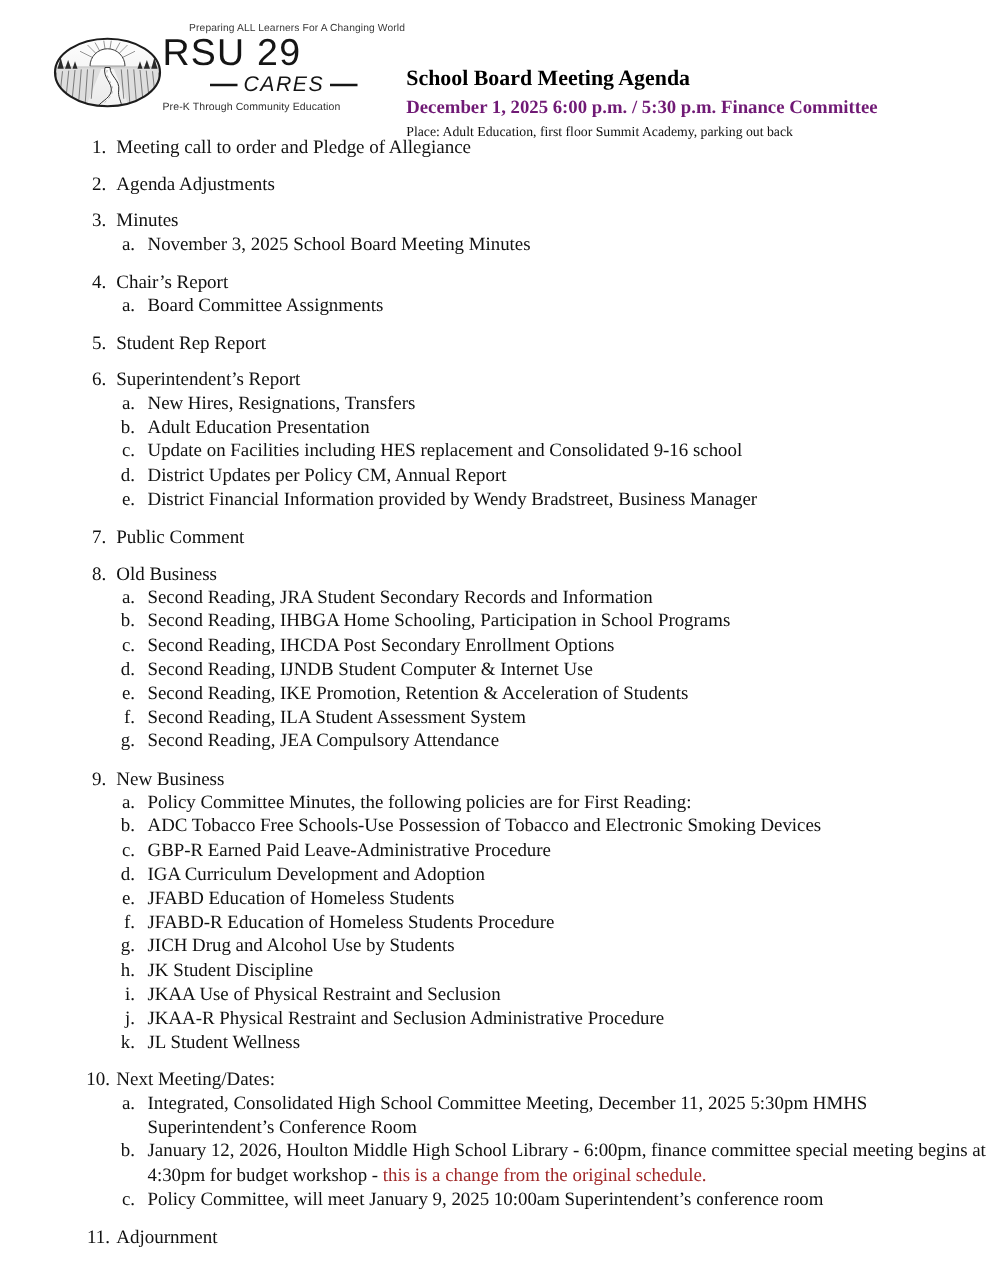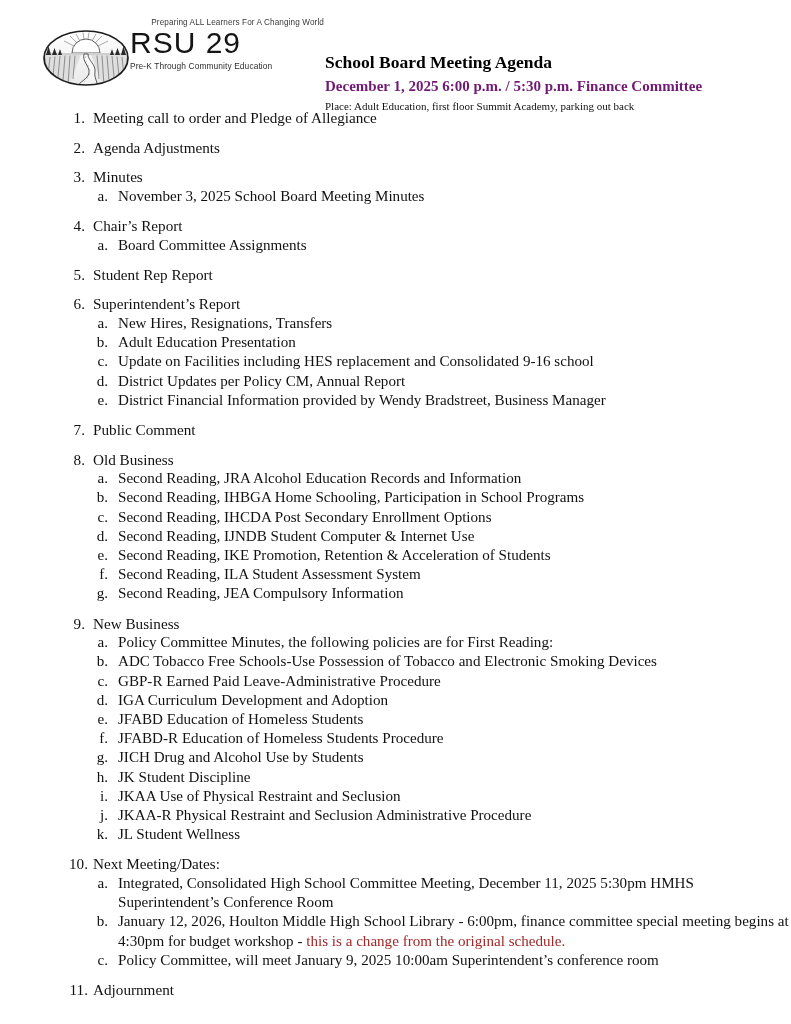--- a/index.html
+++ b/index.html
@@ -255,20 +255,25 @@
 
             <path d="M84,50 C80,66 96,74 94,88 C92,100 74,106 70,116 L112,116 C110,104 104,96 106,86 C108,70 92,64 92,50 Z" fill="url(#roadGrad)" stroke="#2e2e2e" stroke-width="1.6"></path>
             <path d="M87.5,54 C84,66 98,76 96,88 C94,100 80,106 78,114" fill="none" stroke="#8c8c8c" stroke-width="1" stroke-dasharray="4 5"></path>
           </g>
           <ellipse cx="88" cy="58" rx="84" ry="54" fill="none" stroke="#1d1d1d" stroke-width="3.4"></ellipse>
         </svg>
       </div>
 
       <div class="brand-wordmark">
         <div class="brand-name">RSU 29</div>
+        <div class="brand-cares-row">
+          <span class="brand-dash"></span>
+          <span class="brand-cares">CARES</span>
+          <span class="brand-dash"></span>
+        </div>
         <div class="brand-sub">Pre-K Through Community Education</div>
       </div>
     </div>
 
     <div class="title-block">
       <div class="doc-title">School Board Meeting Agenda</div>
       <div class="doc-subtitle">December 1, 2025 6:00 p.m. / 5:30 p.m. Finance Committee</div>
       <div class="doc-place">Place: Adult Education, first floor Summit Academy, parking out back</div>
     </div>
   </div>
@@ -304,27 +309,27 @@
           <div class="sub-row"><span class="sub-letter">d.</span><span>District Updates per Policy CM, Annual Report</span></div>
           <div class="sub-row"><span class="sub-letter">e.</span><span>District Financial Information provided by Wendy Bradstreet, Business Manager</span></div>
         </div>
       </div>
       <div class="top-item">
         <div class="top-row"><span class="top-num">7.</span><span>Public Comment</span></div>
       </div>
       <div class="top-item">
         <div class="top-row"><span class="top-num">8.</span><span>Old Business</span></div>
         <div class="sub-list">
-          <div class="sub-row"><span class="sub-letter">a.</span><span>Second Reading, JRA Alcohol Education Records and Information</span></div>
+          <div class="sub-row"><span class="sub-letter">a.</span><span>Second Reading, JRA Student Secondary Records and Information</span></div>
           <div class="sub-row"><span class="sub-letter">b.</span><span>Second Reading, IHBGA Home Schooling, Participation in School Programs</span></div>
           <div class="sub-row"><span class="sub-letter">c.</span><span>Second Reading, IHCDA Post Secondary Enrollment Options</span></div>
           <div class="sub-row"><span class="sub-letter">d.</span><span>Second Reading, IJNDB Student Computer &amp; Internet Use</span></div>
           <div class="sub-row"><span class="sub-letter">e.</span><span>Second Reading, IKE Promotion, Retention &amp; Acceleration of Students</span></div>
           <div class="sub-row"><span class="sub-letter">f.</span><span>Second Reading, ILA Student Assessment System</span></div>
-          <div class="sub-row"><span class="sub-letter">g.</span><span>Second Reading, JEA Compulsory Information</span></div>
+          <div class="sub-row"><span class="sub-letter">g.</span><span>Second Reading, JEA Compulsory Attendance</span></div>
         </div>
       </div>
       <div class="top-item">
         <div class="top-row"><span class="top-num">9.</span><span>New Business</span></div>
         <div class="sub-list">
           <div class="sub-row"><span class="sub-letter">a.</span><span>Policy Committee Minutes, the following policies are for First Reading:</span></div>
           <div class="sub-row"><span class="sub-letter">b.</span><span>ADC Tobacco Free Schools-Use Possession of Tobacco and Electronic Smoking Devices</span></div>
           <div class="sub-row"><span class="sub-letter">c.</span><span>GBP-R Earned Paid Leave-Administrative Procedure</span></div>
           <div class="sub-row"><span class="sub-letter">d.</span><span>IGA Curriculum Development and Adoption</span></div>
           <div class="sub-row"><span class="sub-letter">e.</span><span>JFABD Education of Homeless Students</span></div>

